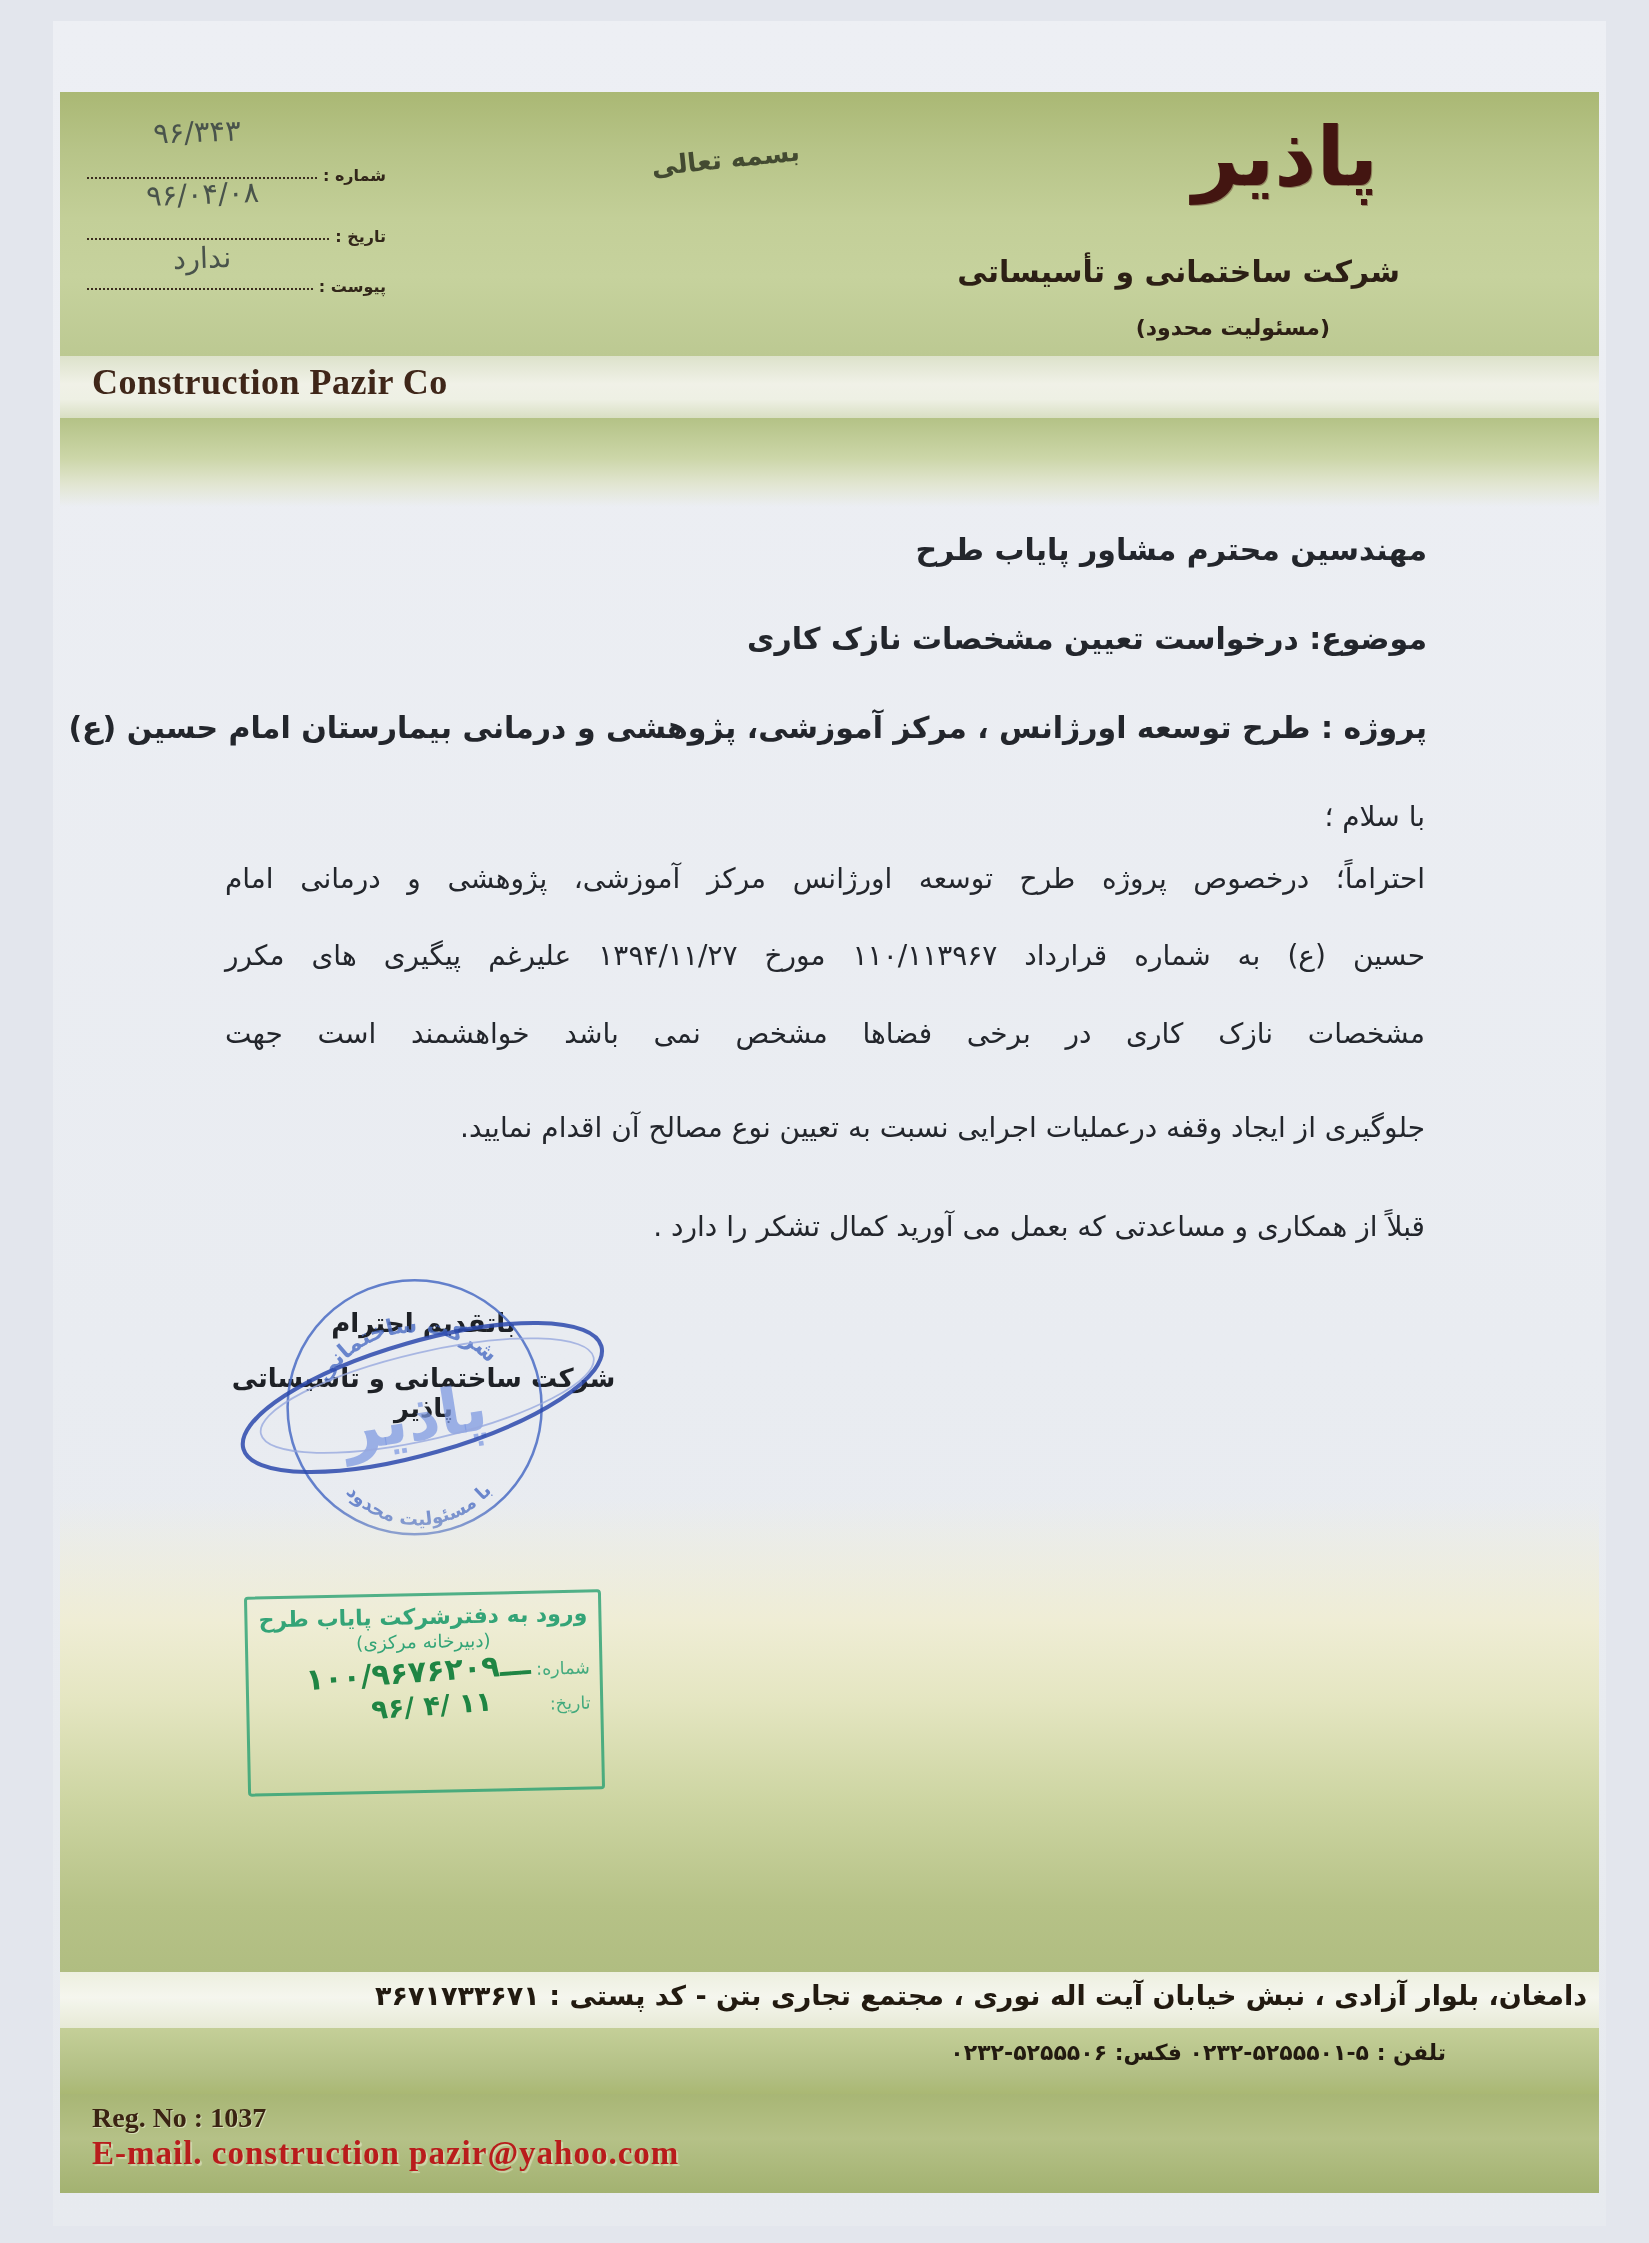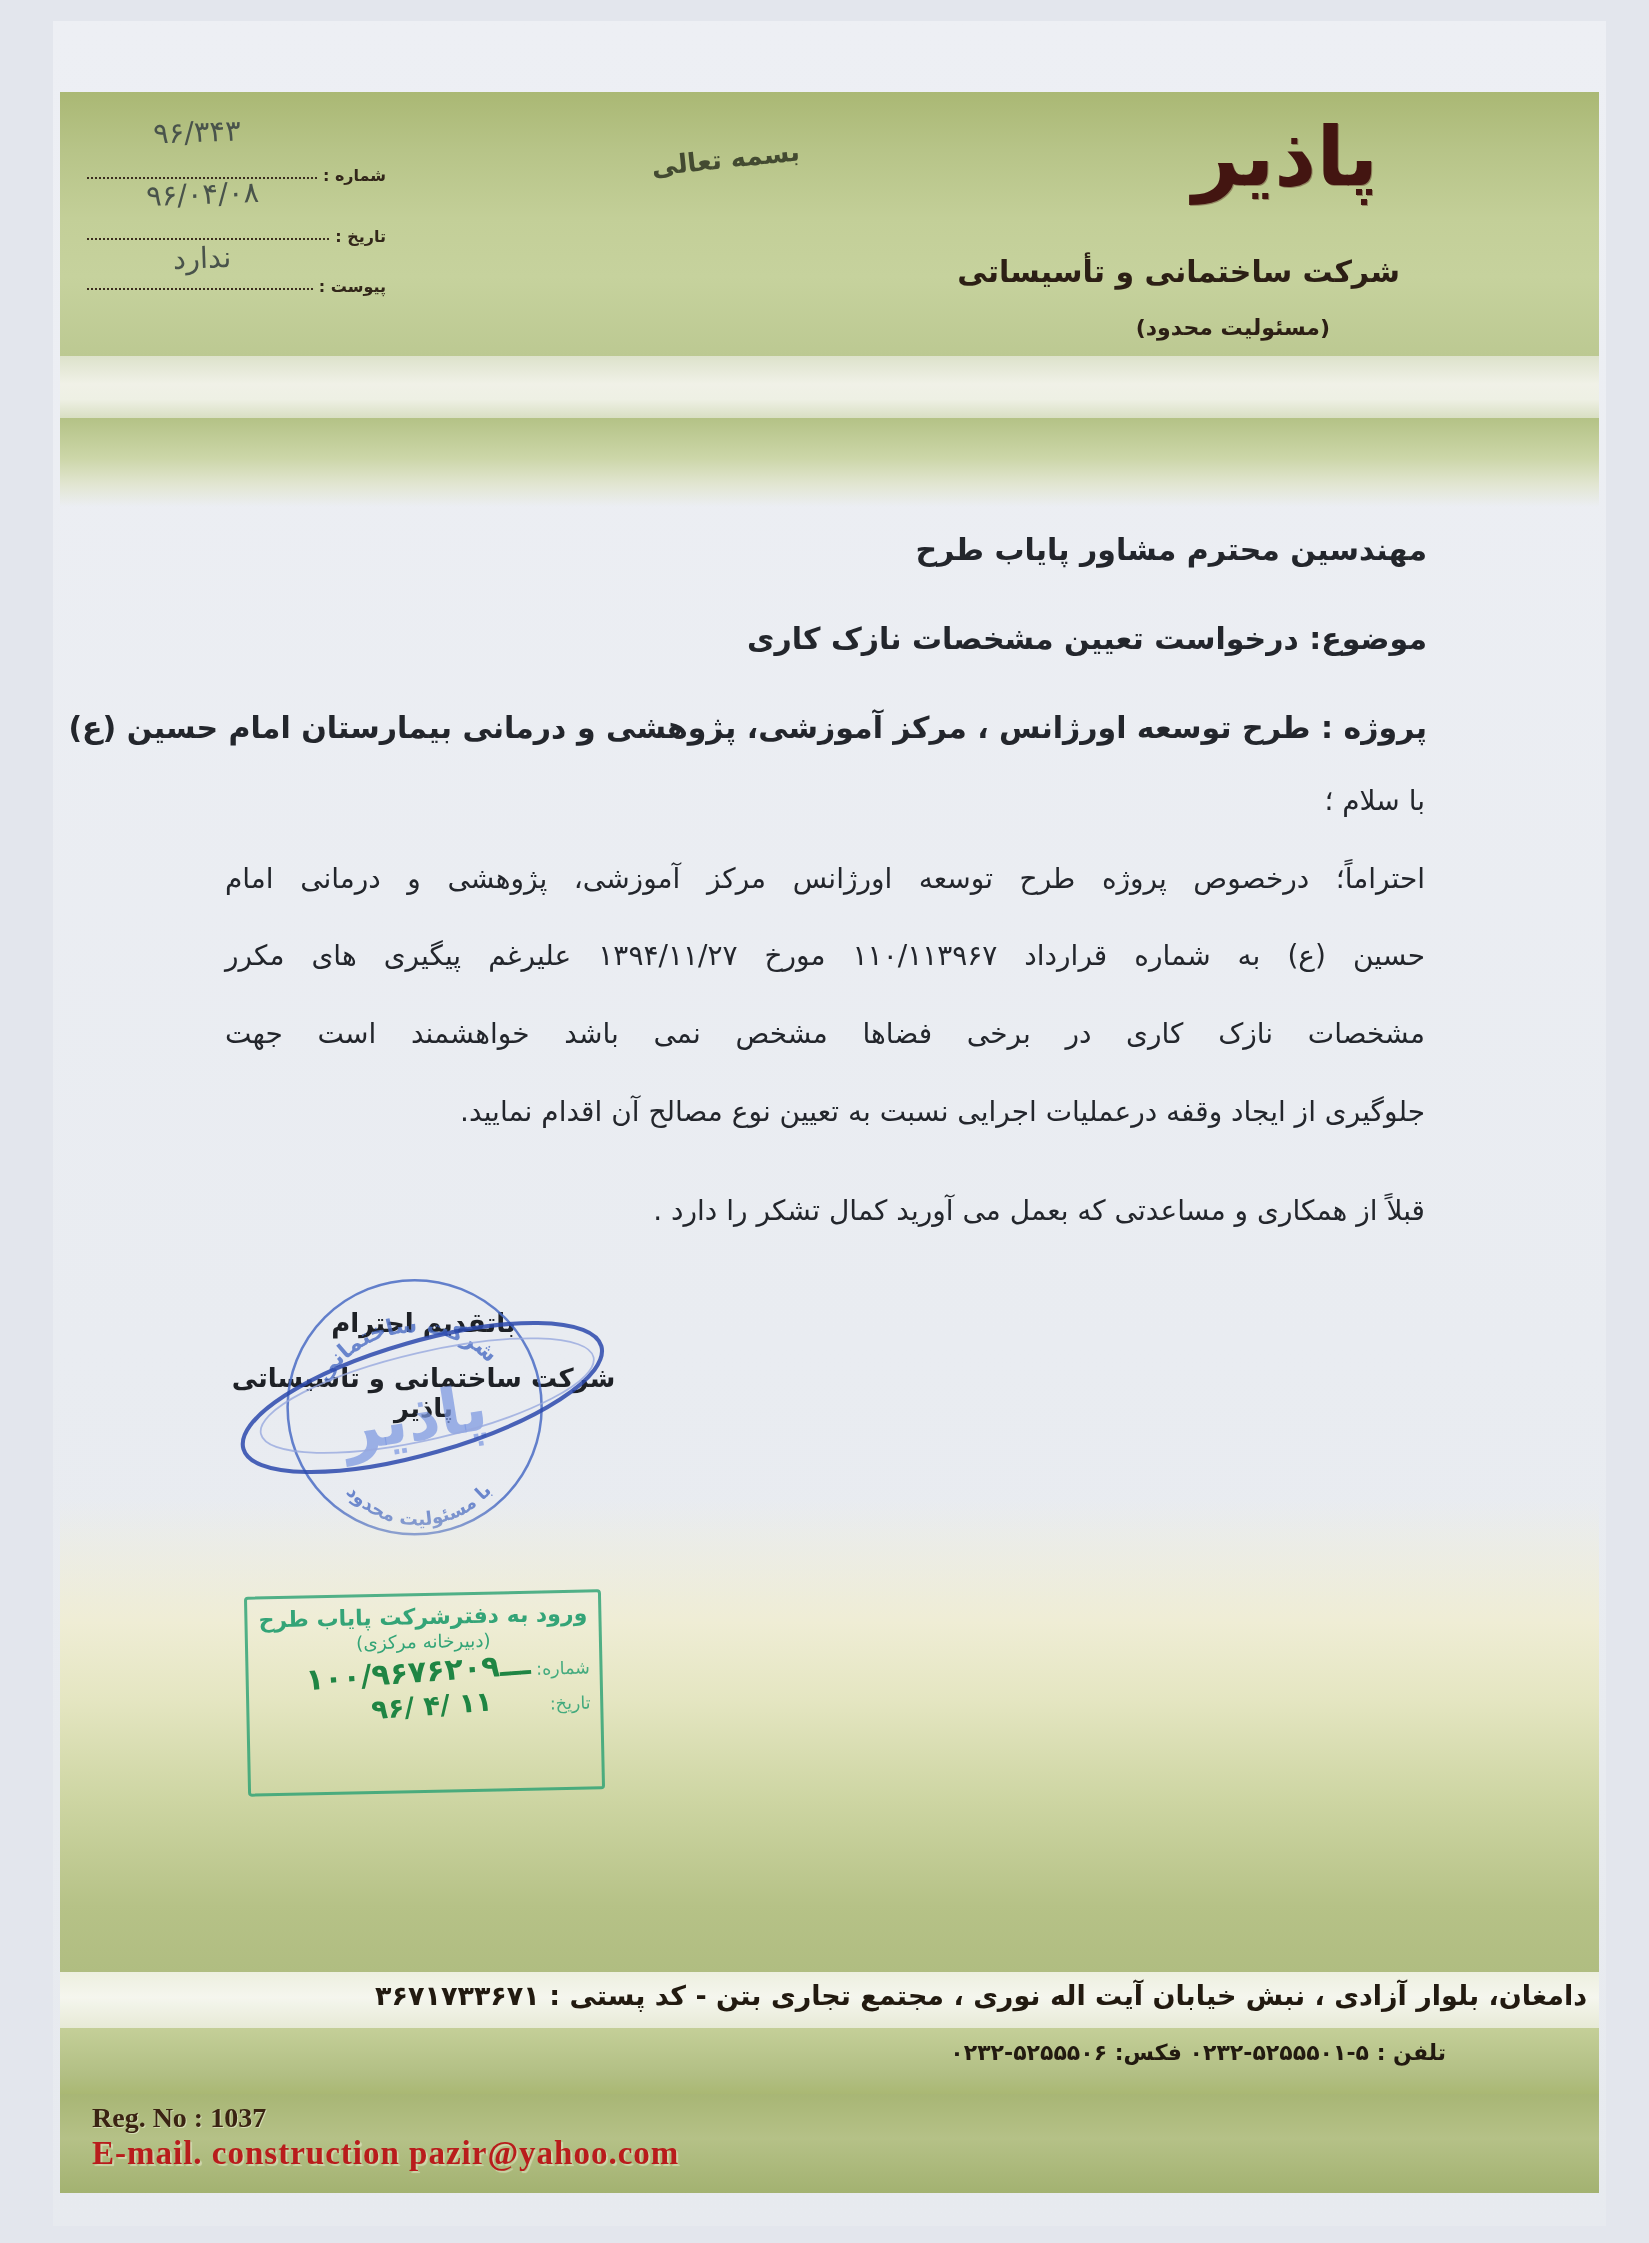--- a/index.html
+++ b/index.html
@@ -24,21 +24,21 @@
     font-size:26px;font-weight:bold;color:#2f3522;opacity:.85;transform:rotate(-6deg);letter-spacing:1.9px;}
   
   .lh-field{position:absolute;left:87px;width:299px;height:31px;display:flex;direction:rtl;align-items:flex-end;}
   .lh-label{font-size:16px;font-weight:bold;color:#32261a;white-space:nowrap;line-height:1;}
   .lh-dots{flex:1;border-bottom:2.9px dotted #3a2c1e;margin:0 5.8px 4.9px 0;}
   .hw{position:absolute;font-size:29px;color:#49534b;transform:rotate(-2deg);direction:ltr;letter-spacing:1px;}
   
   .line{position:absolute;direction:rtl;color:#23262c;}
   .h-line{right:223px;font-size:30px;font-weight:bold;text-align:right;}
   .j-line{right:225px;left:225px;font-size:28px;text-align:justify;text-align-last:justify;}
-  .r-line{right:225px;font-size:28px;text-align:left;}
+  .r-line{right:225px;font-size:28px;text-align:left;margin-top:16px;}
   
   .signoff{position:absolute;left:215px;top:1308px;width:417px;text-align:center;direction:rtl;color:#1e2126;}
   .signoff .s1{font-size:26px;font-weight:bold;margin-bottom:25px;}
   .signoff .s2{font-size:26px;font-weight:bold;}
   .stamp-svg{position:absolute;left:243px;top:1250px;overflow:visible;}
   
   .entry-stamp{position:absolute;left:246px;top:1593px;width:357px;height:200px;
     border:3.4px solid rgba(42,161,115,.85);border-radius:3.9px;transform:rotate(-1.2deg);
     direction:rtl;color:#2aa173;opacity:.95;padding-top:7.8px;box-sizing:border-box;}
   .es-l1{text-align:center;font-size:22px;font-weight:bold;}
@@ -89,20 +89,21 @@
   </div>
   <div class="hw" style="top:115px;left:153px">۹۶/۳۴۳</div>
   <div class="hw" style="top:177px;left:146px">۹۶/۰۴/۰۸</div>
   <div class="hw" style="top:241px;left:173px">ندارد</div>
 
   <div class="besmele">بسمه تعالی</div>
 
   <div class="logo-fa">پاذیر</div>
   <div class="co-line1">شرکت ساختمانی و تأسیساتی</div>
   <div class="co-line2">(مسئولیت محدود)</div>
+  <div class="en-name">Construction Pazir Co</div>
 
   <div class="line h-line" style="top:532px">مهندسین محترم مشاور پایاب طرح</div>
   <div class="line h-line" style="top:621px">موضوع: درخواست تعیین مشخصات نازک کاری</div>
   <div class="line h-line" style="top:710px">پروژه : طرح توسعه اورژانس ، مرکز آموزشی، پژوهشی و درمانی بیمارستان امام حسین  (ع)</div>
   <div class="line r-line" style="top:784px">با سلام ؛</div>
   <div class="line j-line" style="top:862px">احتراماً؛ درخصوص پروژه طرح توسعه اورژانس مرکز آموزشی، پژوهشی و درمانی امام</div>
   <div class="line j-line" style="top:939px">حسین (ع) به شماره قرارداد ۱۱۰/۱۱۳۹۶۷ مورخ ۱۳۹۴/۱۱/۲۷ علیرغم پیگیری های مکرر</div>
   <div class="line j-line" style="top:1017px">مشخصات نازک کاری در برخی فضاها مشخص نمی باشد خواهشمند است جهت</div>
   <div class="line r-line" style="top:1095px">جلوگیری از ایجاد وقفه درعملیات اجرایی نسبت به تعیین نوع مصالح آن اقدام نمایید.</div>
   <div class="line r-line" style="top:1194px">قبلاً از همکاری و مساعدتی که بعمل می آورید کمال تشکر را دارد .</div>

